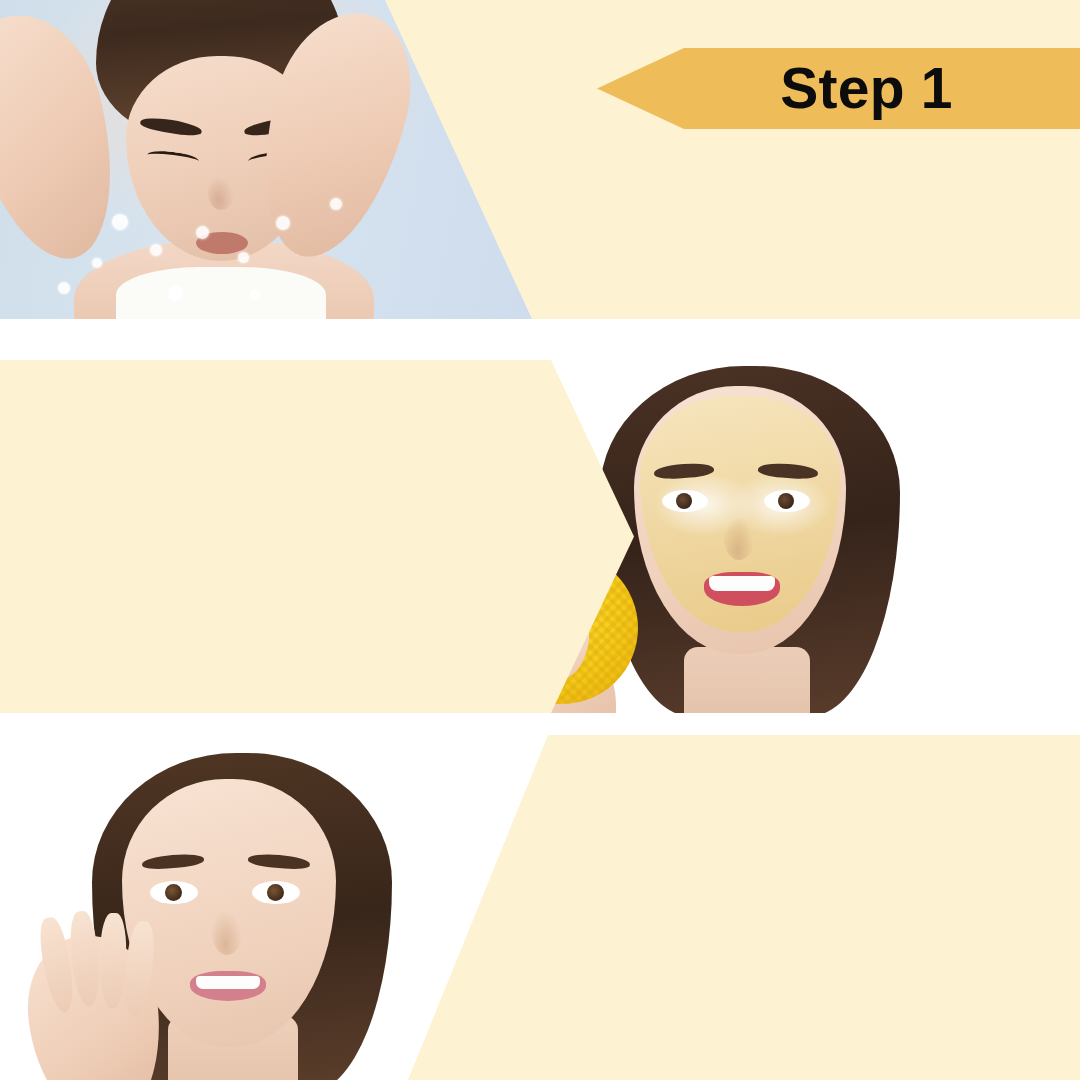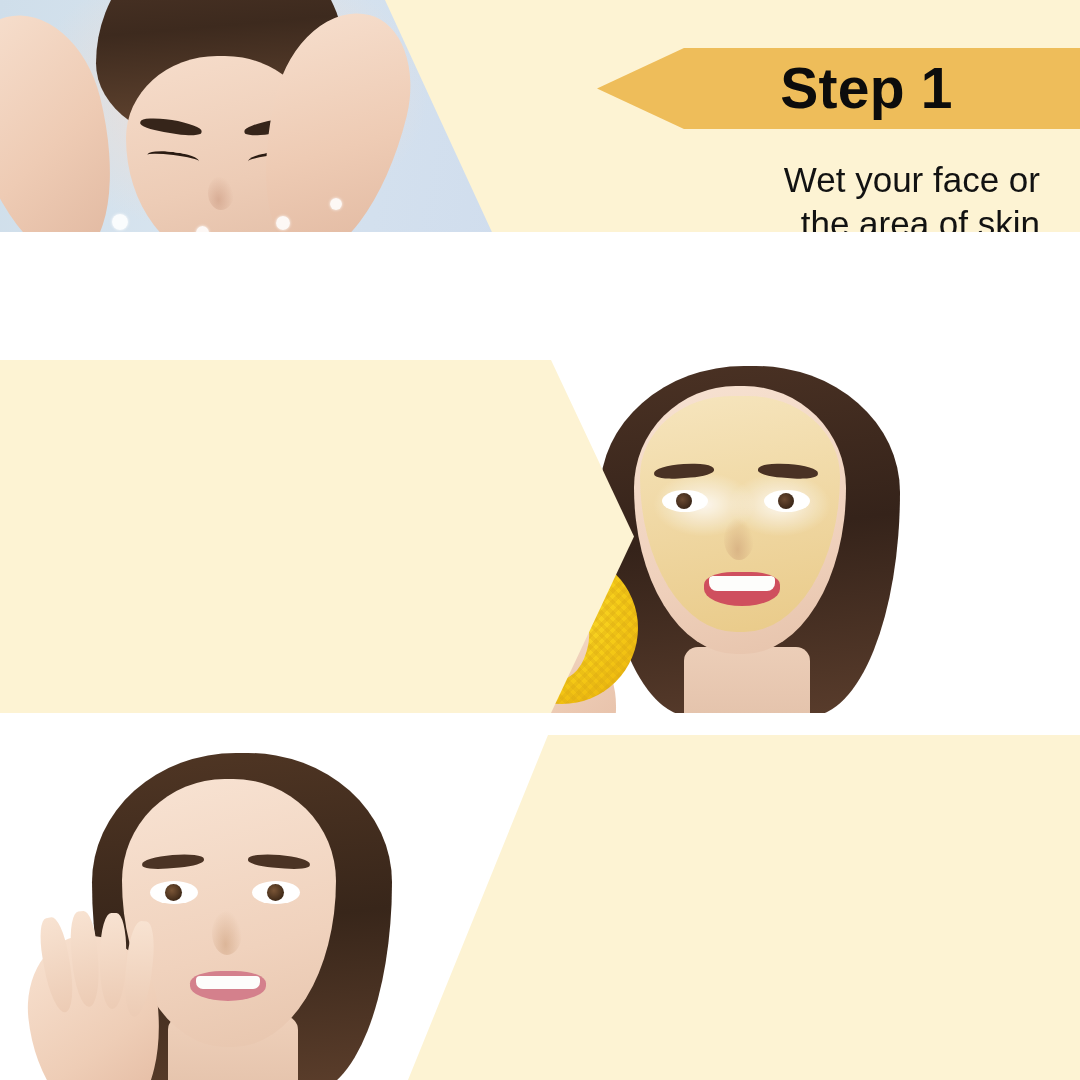--- a/index.html
+++ b/index.html
@@ -16,21 +16,21 @@
     font-family: "Liberation Sans", sans-serif;
   }
 
   
   .panel {
     position: absolute;
     left: 0;
     width: 1080px;
     overflow: hidden;
   }
-  #panel-1 { top: 0px;   height: 232px; }
+  #panel-1 { top: 0px;   height: 319px; }
   #panel-2 { top: 360px; height: 353px; }
   #panel-3 { top: 735px; height: 345px; }
 
   .panel-bg-cream {
     position: absolute;
     inset: 0;
     background: #fdf3d3;
   }
   .panel-bg-white {
     position: absolute;
@@ -360,23 +360,20 @@
         <div class="drop" style="left:250px;top:290px;width:10px;height:10px;"></div>
         <div class="drop" style="left:58px;top:282px;width:12px;height:12px;"></div>
       </div>
     </div>
 
     <div class="banner left-tip" id="banner-1">
       <div class="banner-shape"></div>
       <div class="banner-label">Step 1</div>
     </div>
 
-    <div class="step-text" id="text-1">Wet your face or
-the area of skin
-you want to apply.</div>
   </div>
 
   <div class="panel" id="panel-2">
     <div class="panel-bg-white"></div>
 
     <div class="photo" id="photo-2">
       <div class="photo-inner">
         <div id="ph2-bg"></div>
         <div id="ph2-hair"></div>
         <div id="ph2-neck"></div>

